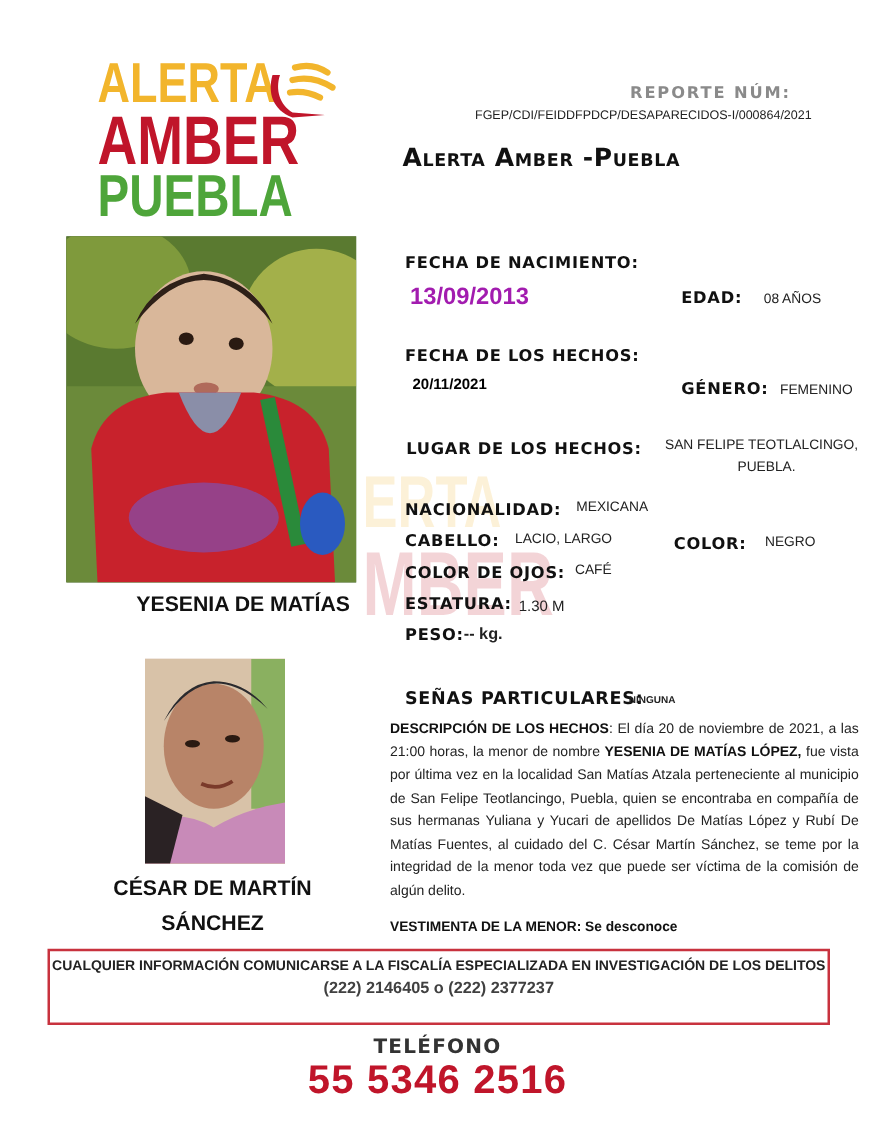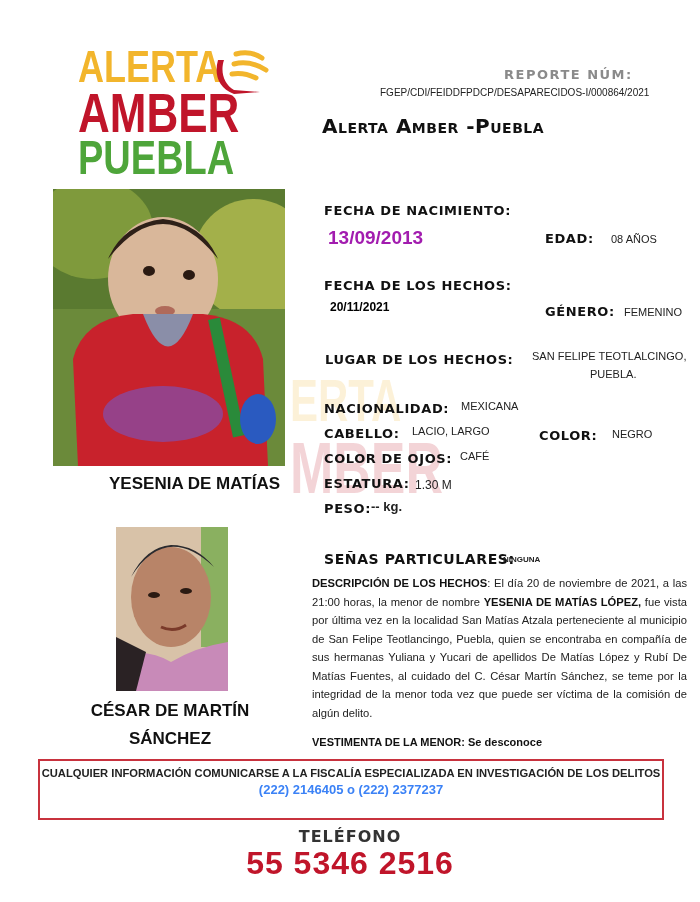--- a/index.html
+++ b/index.html
@@ -41,21 +41,21 @@
   .val-red { position: absolute; font-family: "Liberation Sans", sans-serif; font-size: 19px; font-weight: bold; color: #a21caf; }
   .val-date { position: absolute; font-family: "Liberation Sans", sans-serif; font-size: 12px; font-weight: bold; color: #000000; }
 
   .desc { position: absolute; left: 312px; top: 574px; width: 375px; font-family: "Liberation Sans", sans-serif; font-size: 11.2px; line-height: 18.5px; text-align: justify; color: #222; }
   .desc b { color: #111; }
   .vest { position: absolute; left: 312px; top: 736px; font-family: "Liberation Sans", sans-serif; font-size: 11px; font-weight: bold; color: #111; }
 
   
   .info-box { position: absolute; left: 38px; top: 759px; width: 626px; height: 61px; border: 2px solid #c8323e; text-align: center; padding-top: 5px; }
   .info-box .t { font-family: "Liberation Sans", sans-serif; font-size: 11.2px; font-weight: bold; color: #222; line-height: 15px; }
-  .info-box .p { font-family: "Liberation Sans", sans-serif; font-size: 13px; font-weight: bold; color: #3b82f6; line-height: 17px; }
+  .info-box .p { font-family: "Liberation Sans", sans-serif; font-size: 13px; font-weight: bold; color: #404040; line-height: 17px; }
 
   .tel-label { position: absolute; left: 0; width: 700px; top: 827px; text-align: center; font-size: 16px; font-weight: bold; color: #333; letter-spacing: 1px; }
   .tel-num { position: absolute; left: 0; width: 700px; top: 845px; text-align: center; font-family: "Liberation Sans", sans-serif; font-size: 32px; font-weight: 900; color: #c0152a; letter-spacing: 1px; }
 </style>
 </head>
 <body>
 
 <div class="logo">
   <span class="l1">ALERTA</span>
   <span class="l2">AMBER</span>

